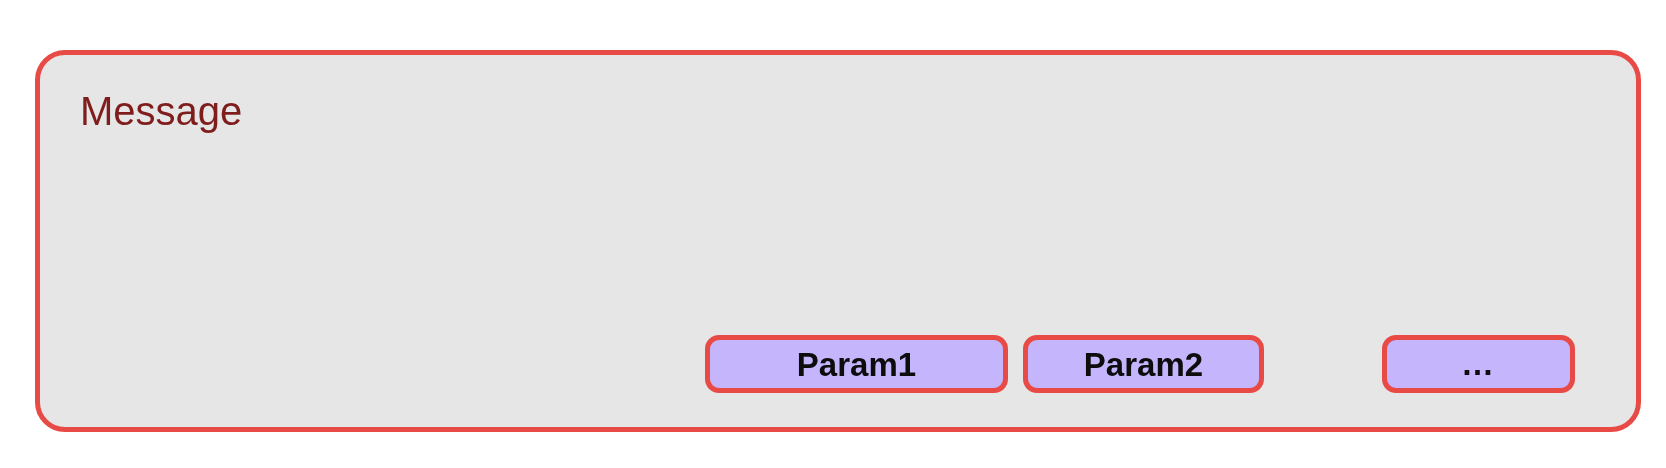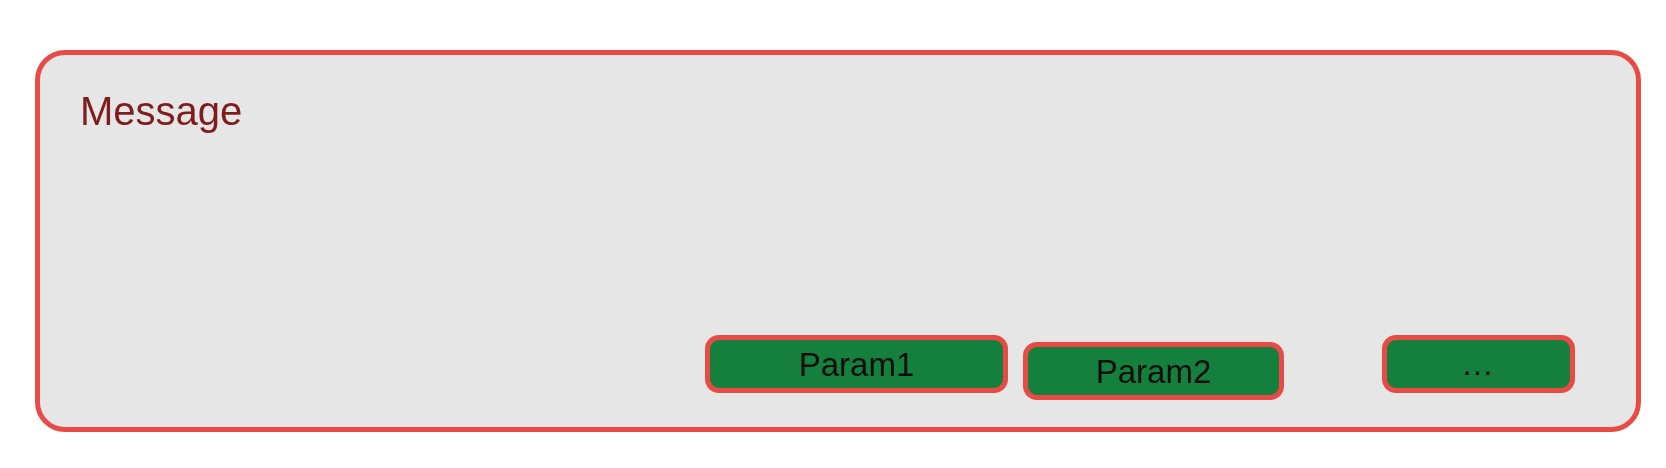--- a/index.html
+++ b/index.html
@@ -33,27 +33,28 @@
   .box-mid {
     position: absolute;
     background: #e6e6e6;
     border: 5px solid #e84a46;
     border-radius: 24px;
     box-sizing: border-box;
   }
 
   .box-leaf {
     position: absolute;
-    background: #15803d;
+    background: #c4b5fd;
     border: 5px solid #e84a46;
     border-radius: 14px;
     box-sizing: border-box;
     display: flex;
     align-items: center;
     justify-content: center;
+    font-weight: bold;
   }
 
   
   #message-box {
     left: 35px;
     top: 50px;
     width: 1606px;
     height: 382px;
   }
 
@@ -121,21 +122,21 @@
     background-position: 0 0, 4px 0;
   }
 
   
   .param-box {
     top: 280px;
     height: 58px;
   }
 
   #param-box-0 { left: 665px; width: 303px; }
-  #param-box-1 { left: 983px; width: 261px; margin-top: 7px; }
+  #param-box-1 { left: 983px; width: 241px; }
   #param-box-2 { left: 1342px; width: 193px; }
 
   .param-label {
     font-size: 33px;
     line-height: 37px;
     color: #0d0d0d;
     white-space: nowrap;
   }
 
   .ellipsis-label {

